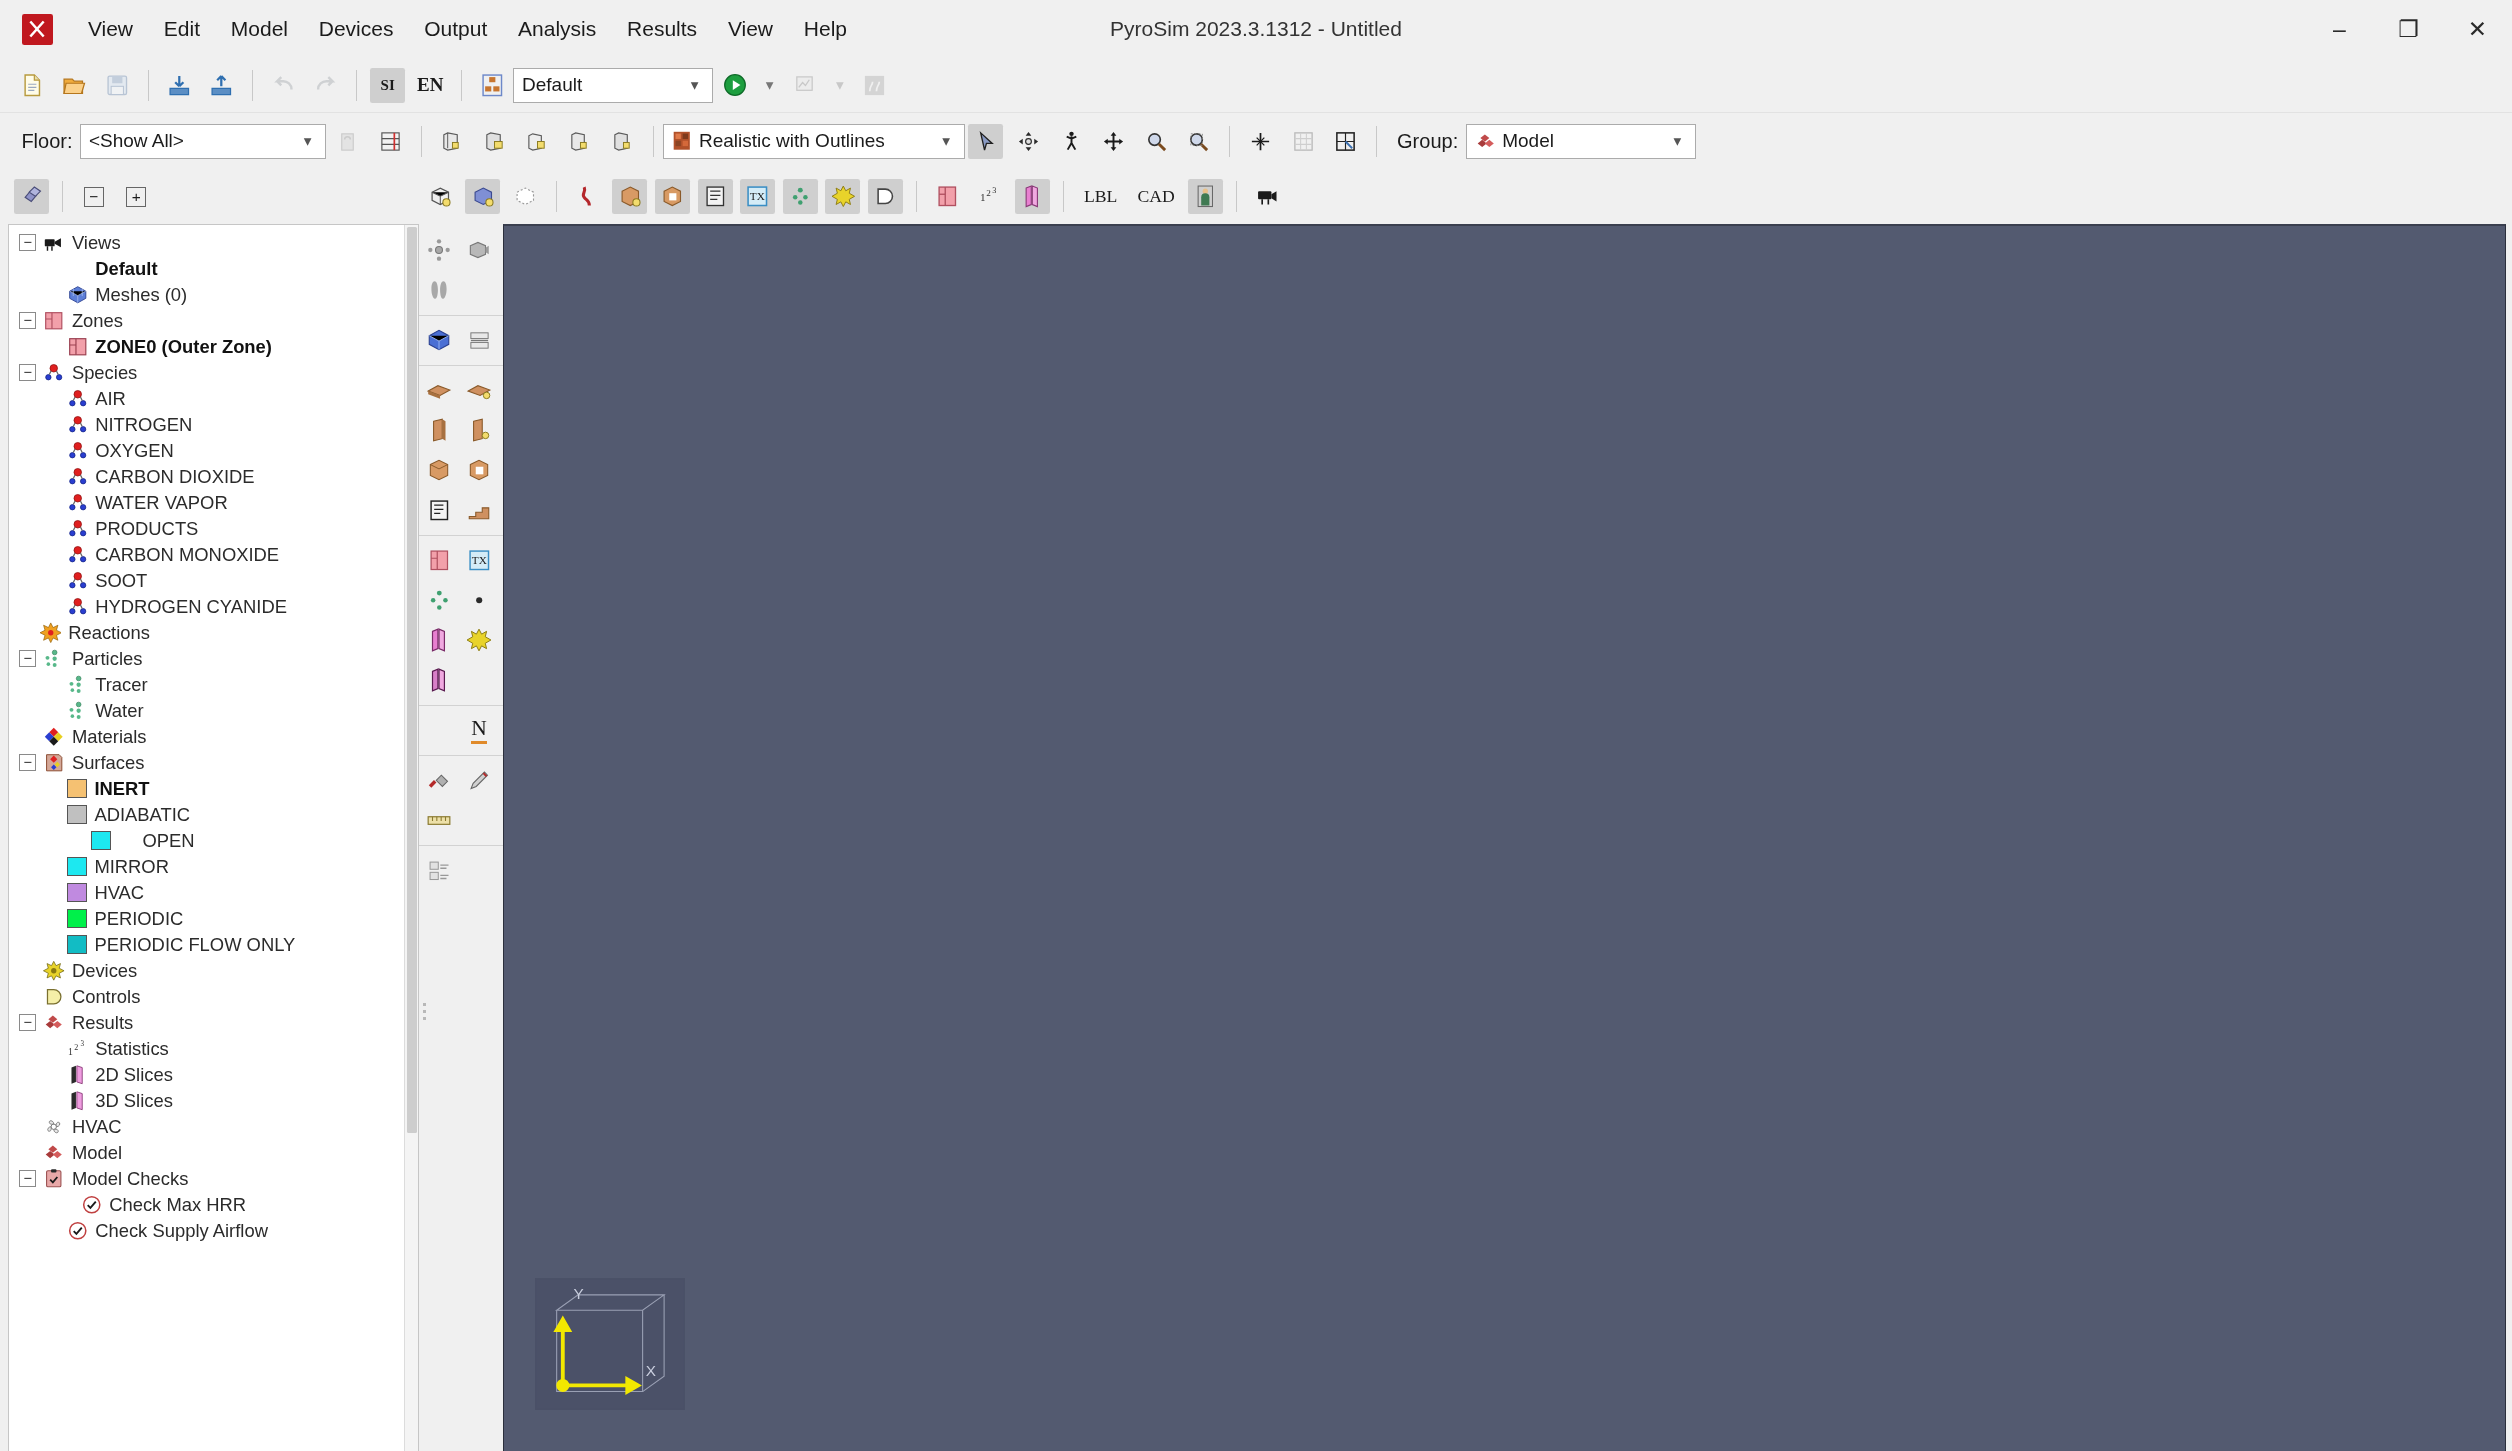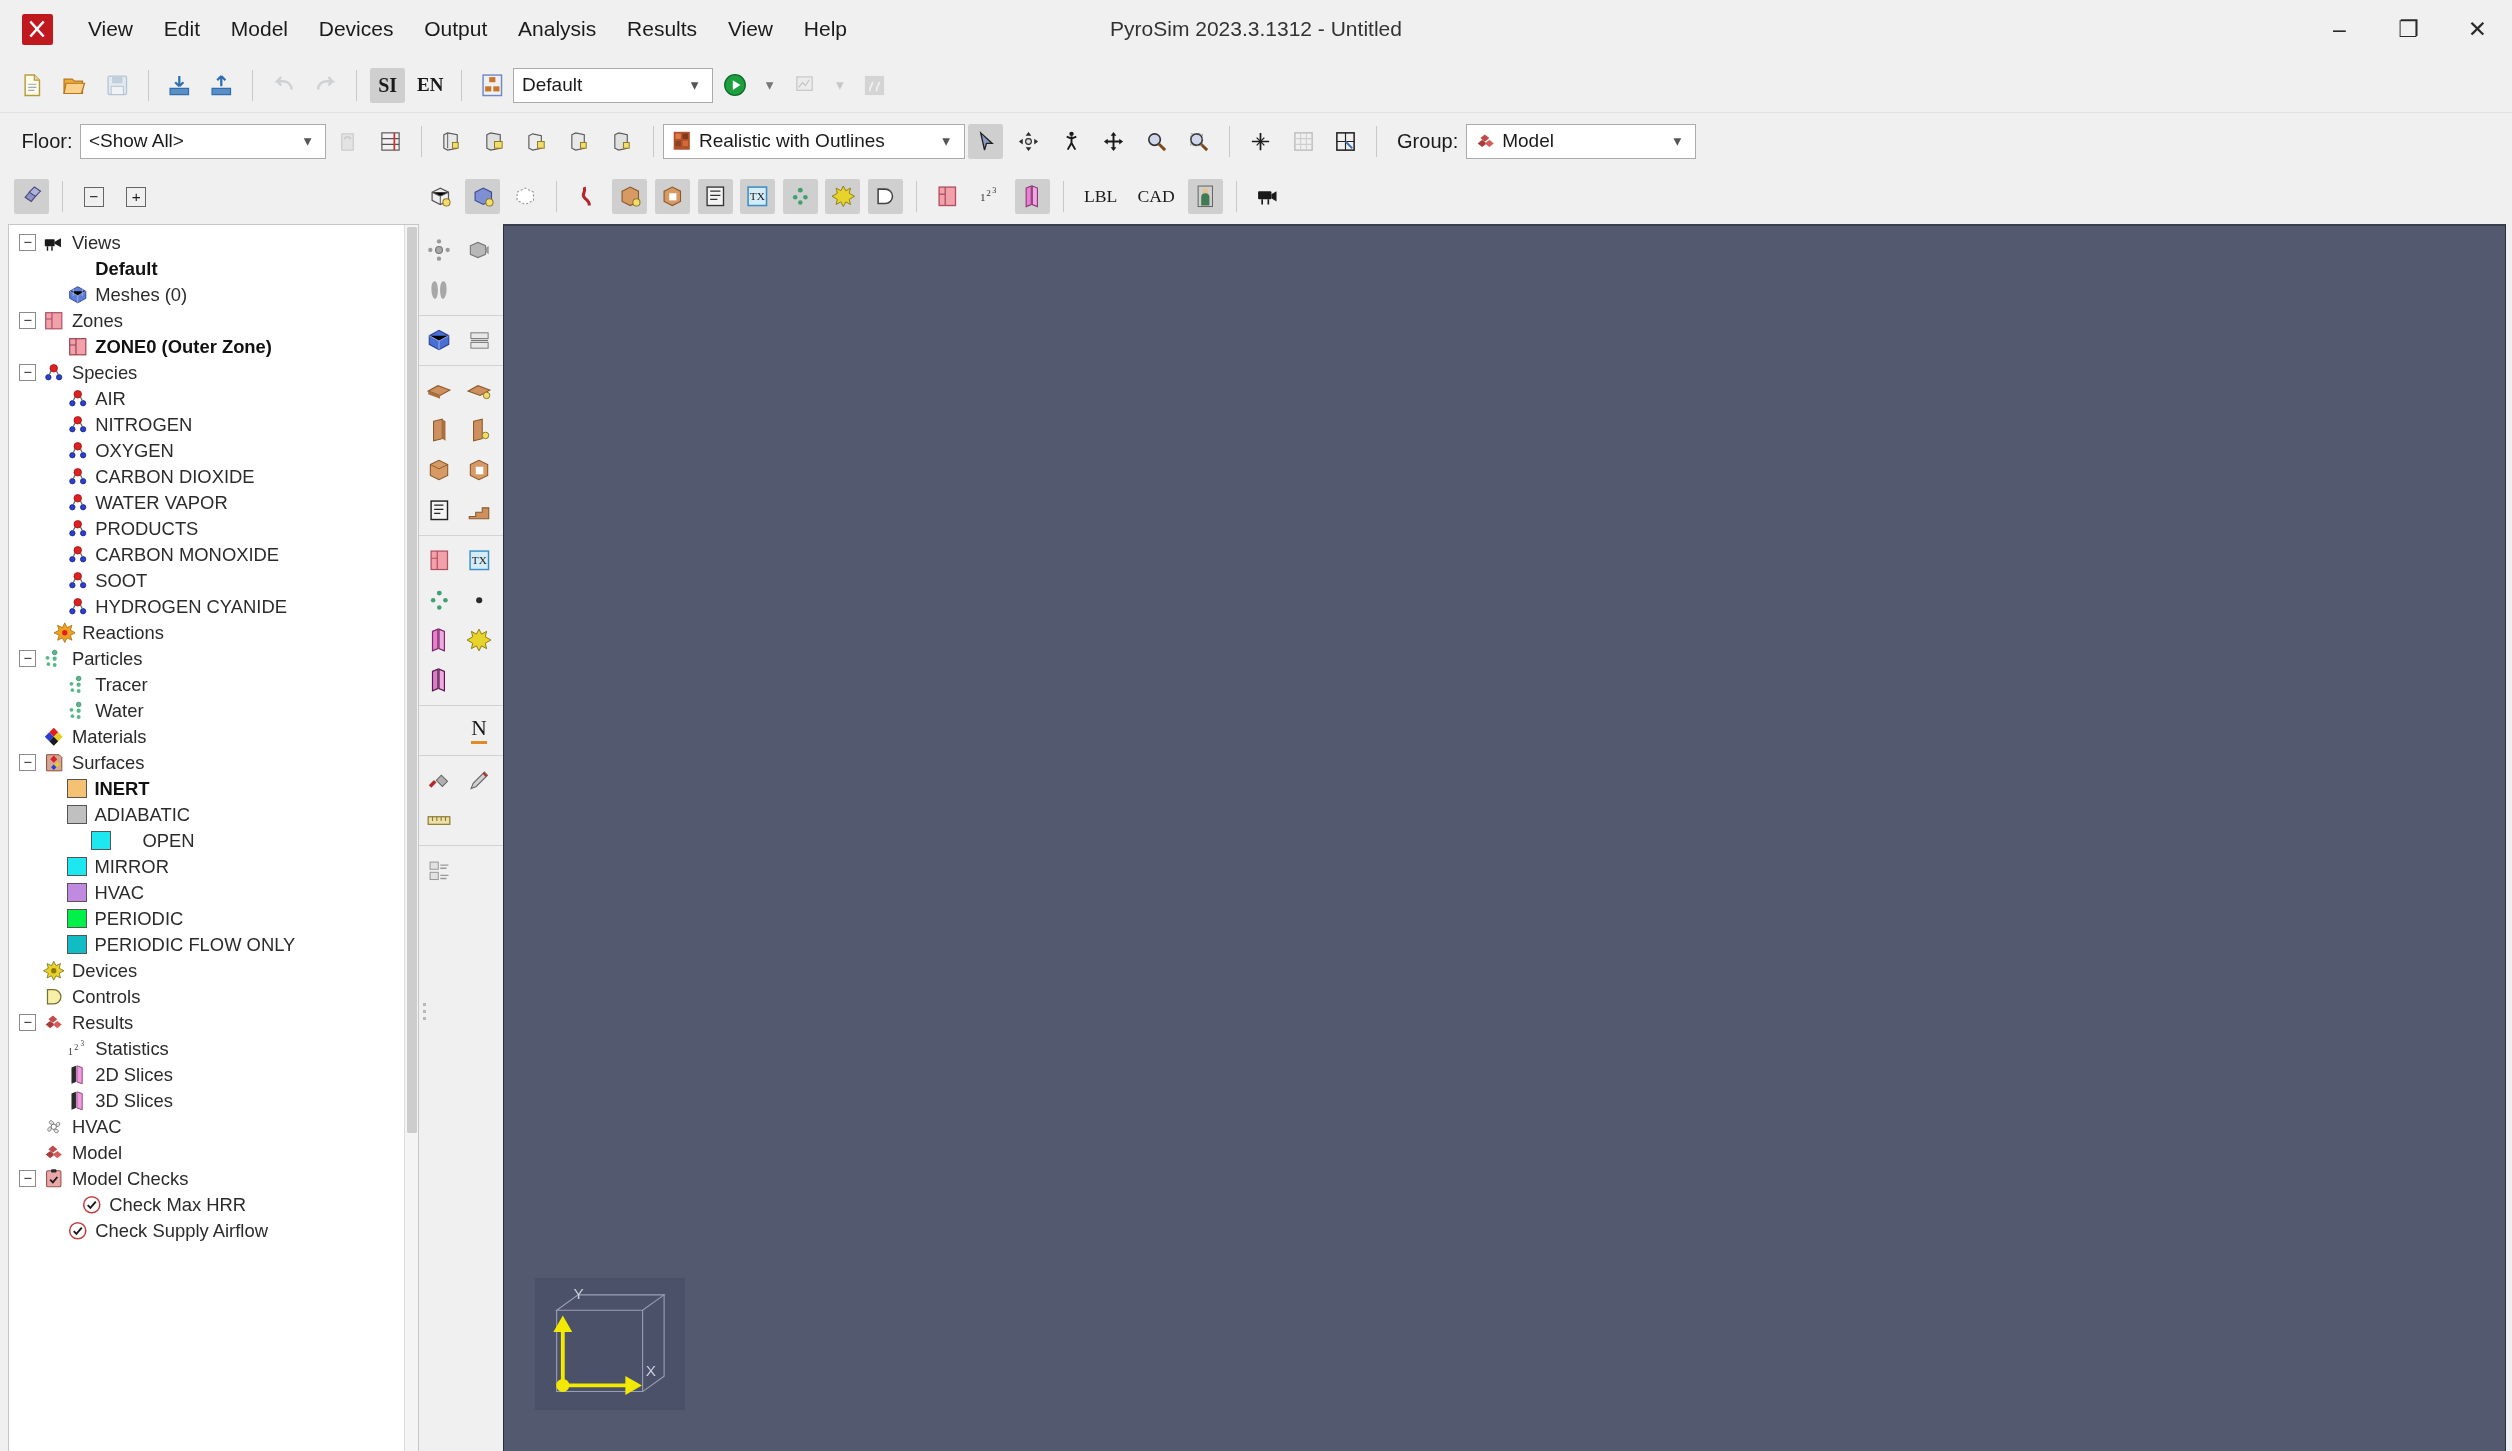--- a/index.html
+++ b/index.html
@@ -242,21 +242,21 @@
         <path d="M20 16c0-5-4-8-8-8H6l4-4-4 4 4 4" fill="none" stroke="#9aa0a6" stroke-width="2.4"></path>
       </svg>
   </div>
   <div class="tbtn disabled">
     <svg width="24.6" height="24.6" viewBox="0 0 24 24">
         <path d="M4 16c0-5 4-8 8-8h6l-4-4 4 4-4 4" fill="none" stroke="#9aa0a6" stroke-width="2.4"></path>
       </svg>
   </div>
   <div class="tsep"></div>
   <div class="tbtn pressed">
-    <span style="font-size:20px;font-weight:bold;font-family:'Liberation Serif',serif;">SI</span>
+    <span style="font-size:15px;font-weight:bold;font-family:'Liberation Serif',serif;">SI</span>
   </div>
   <div class="tbtn">
     <span style="font-size:19px;font-weight:bold;font-family:'Liberation Serif',serif;">EN</span>
   </div>
   <div class="tsep"></div>
   <div class="tbtn">
     <svg width="24.6" height="24.6" viewBox="0 0 24 24">
         <rect x="3" y="2" width="18" height="20" fill="none" stroke="#6d88c9" stroke-width="1.4"></rect>
         <rect x="9" y="4" width="6" height="5" fill="#c8752e"></rect>
         <rect x="5" y="13" width="6" height="5" fill="#c8752e"></rect>
@@ -723,21 +723,21 @@
             <span class="ticon">
               <svg width="21.5" height="21.5" viewBox="0 0 24 24">
                 <circle cx="12" cy="7" r="4.2" fill="#e01f1f" stroke="#8a0f0f" stroke-width="0.8"></circle>
                 <circle cx="6" cy="17" r="3" fill="#2a3ed0" stroke="#101f80" stroke-width="0.8"></circle>
                 <circle cx="18" cy="17" r="3" fill="#2a3ed0" stroke="#101f80" stroke-width="0.8"></circle>
                 <path d="M9 10l-2 4M15 10l2 4" stroke="#666" stroke-width="1.4"></path>
               </svg>
             </span>
             <span class="tlabel">HYDROGEN CYANIDE</span>
           </div>
-          <div class="trow" style="padding-left: 21px; text-align: right;">
+          <div class="trow" style="padding-left: 7px; text-align: right;">
             <span class="t-exp-spacer"></span>
             <span class="ticon">
               <svg width="21.5" height="21.5" viewBox="0 0 24 24">
                 <path d="M12 1l2.6 5.2L20 3.6l-1.6 5.6L24 12l-5.6 2.8L20 20.4l-5.4-2.6L12 23l-2.6-5.2L4 20.4l1.6-5.6L0 12l5.6-2.8L4 3.6l5.4 2.6z" fill="#f0a020" stroke="#8a5a00" stroke-width="0.7"></path>
                 <circle cx="12" cy="12" r="3" fill="#e02020"></circle>
               </svg>
             </span>
             <span class="tlabel">Reactions</span>
           </div>
           <div class="trow" style="padding-left: 10.7px;">

